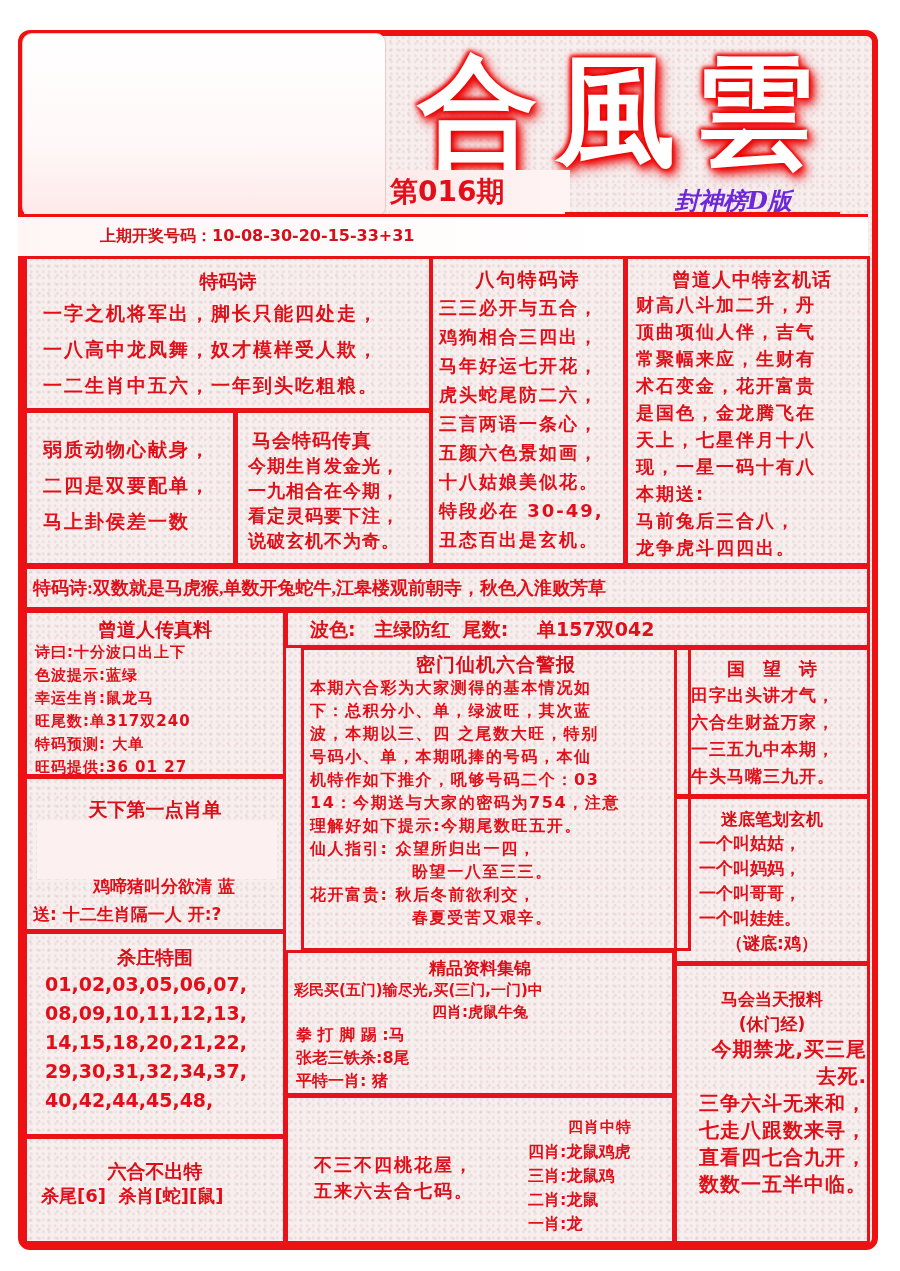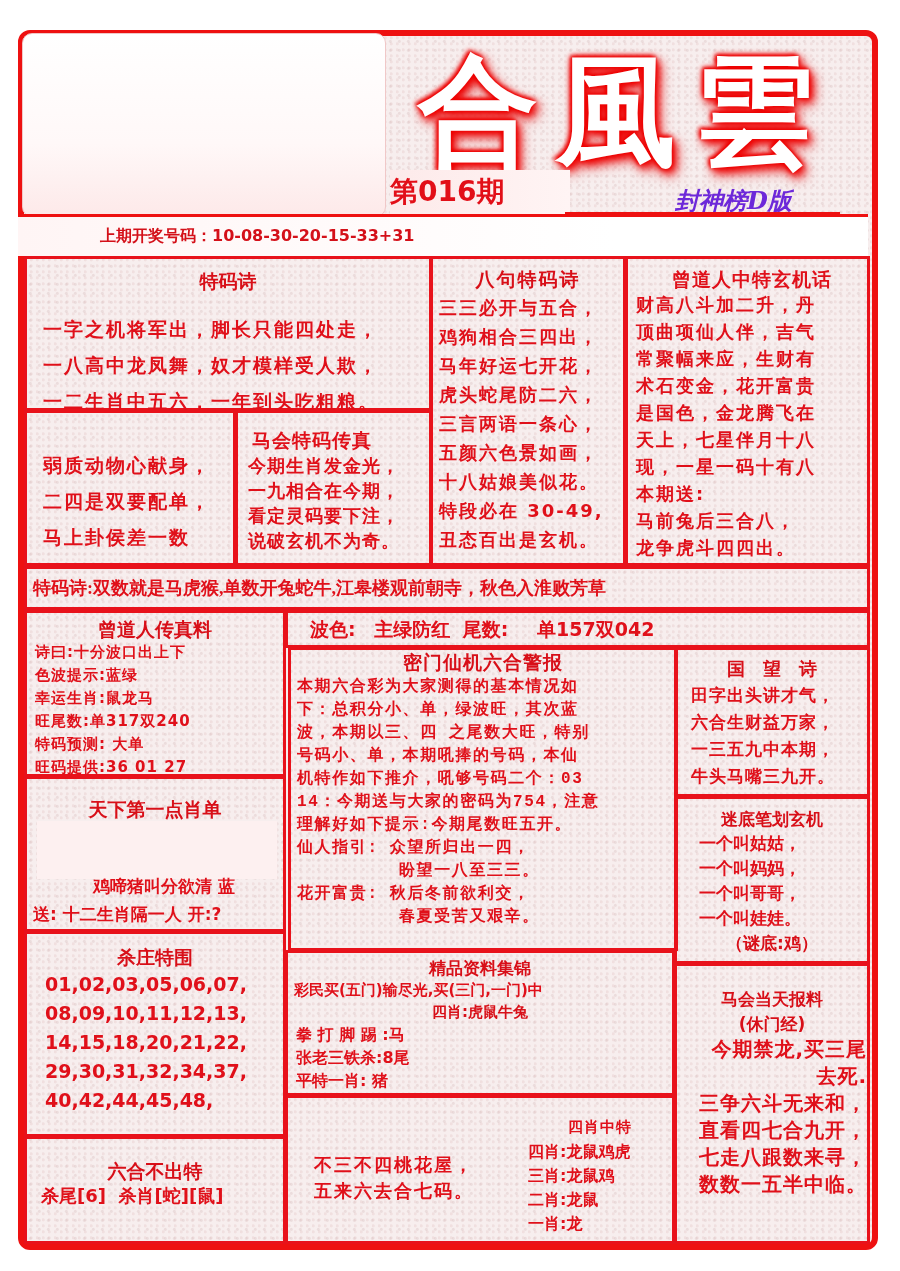--- a/index.html
+++ b/index.html
@@ -45,21 +45,21 @@
   }
   .lastdraw-bar {
     position: absolute; left: 18px; top: 214px; width: 850px; height: 42px;
     border-top: 3px solid #ee1111; box-sizing: border-box;
     background: linear-gradient(90deg, #fff5f5 0%, #ffffff 70%, #fff 100%);
   }
   .lastdraw {
     position: absolute; left: 100px; top: 226px; font-size: 16px; font-weight: bold; color: #d41019;
   }
 
-  .p18 { font-size: 19px; line-height: 36px; margin-top: 16px; }
+  .p18 { font-size: 19px; line-height: 36px; }
 </style>
 </head>
 <body>
 
 <div class="frame"></div>
 
 <div class="masthead">合風雲</div>
 <div class="whiteout"></div>
 <div class="issue">第016期</div>
 <div class="edition">封神榜D版</div>
@@ -168,21 +168,21 @@
 
 <div class="box thick" style="left:285px;top:610px;width:585px;height:38px;">
   <div class="txt" style="font-size:19px;line-height:32px;padding-left:22px;white-space:nowrap;">
     <span>波色:</span>
     <span style="margin-left:12px;">主绿防红</span>
     <span style="margin-left:6px;">尾数:</span>
     <span style="margin-left:22px;">单157双042</span>
   </div>
 </div>
 
-<div class="box thick" style="left:288px;top:647px;width:390px;height:304px;font-family:Liberation Mono, monospace;">
+<div class="box thick" style="left:301px;top:647px;width:390px;height:304px;">
   <div class="title" style="font-size:19px;margin-top:2px;line-height:24px;letter-spacing:1px;">密门仙机六合警报</div>
   <div class="txt" style="font-size:16px;line-height:23px;padding-left:6px;letter-spacing:1.6px;white-space:nowrap;">
     <div>本期六合彩为大家测得的基本情况如</div>
     <div>下：总积分小、单，绿波旺，其次蓝</div>
     <div>波，本期以三、四 之尾数大旺，特别</div>
     <div>号码小、单，本期吼捧的号码，本仙</div>
     <div>机特作如下推介，吼够号码二个：03</div>
     <div>14：今期送与大家的密码为754，注意</div>
     <div>理解好如下提示:今期尾数旺五开。</div>
     <div><span>仙人指引:</span> <span>众望所归出一四，</span></div>
@@ -236,17 +236,17 @@
   <div class="title" style="font-size:17px;line-height:25px;">（谜底:鸡）</div>
 </div>
 
 <div class="box thick" style="left:674px;top:963px;width:196px;height:281px;">
   <div class="title" style="font-size:17px;margin-top:20px;line-height:26px;">马会当天报料</div>
   <div class="title" style="font-size:17px;line-height:24px;">(休门经)</div>
   <div class="txt" style="font-size:20px;line-height:27px;padding-left:6px;letter-spacing:1px;text-align:right;">
     <div>今期禁龙,买三尾</div>
     <div>去死.</div>
     <div>三争六斗无来和，</div>
+    <div>七走八跟数来寻，</div>
     <div>直看四七合九开，</div>
-    <div>七走八跟数来寻，</div>
     <div>数数一五半中临。</div>
   </div>
 </div>
 
 </body></html>

